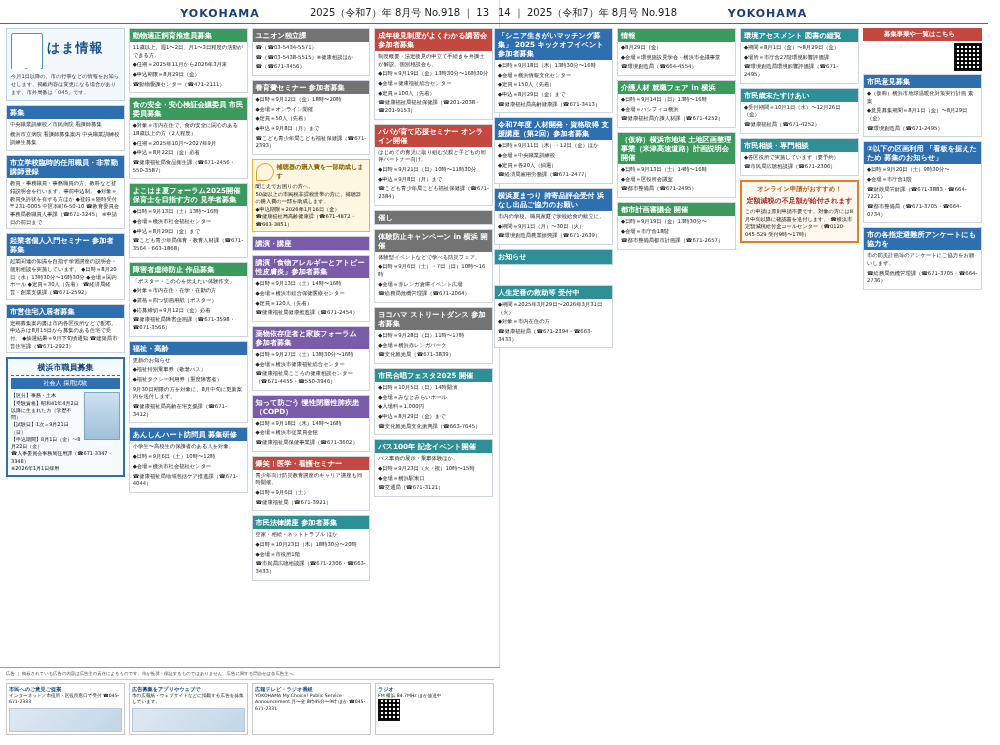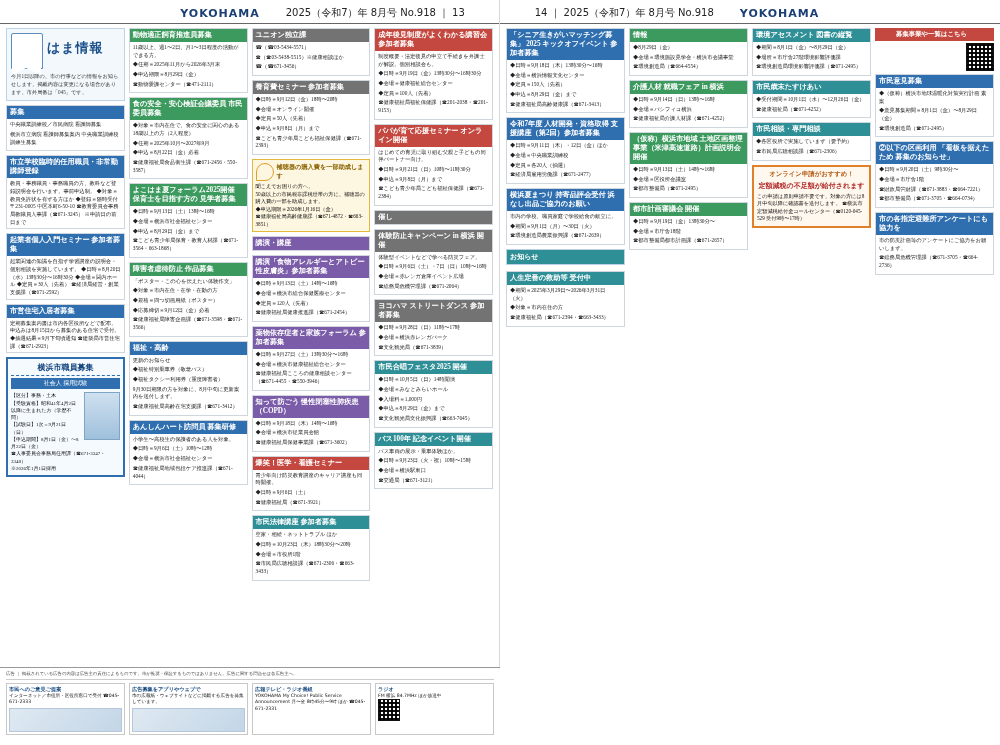--- a/index.html
+++ b/index.html
@@ -1,25 +1,25 @@
 <!DOCTYPE html>
 <html><head>
 <meta charset="utf-8">
 <style>
   html,body{margin:0;padding:0;background:#fff;}
   body{width:1000px;height:745px;overflow:hidden;font-family:"DejaVu Sans","Liberation Sans",sans-serif;color:#111;}
   .page{position:relative;width:1000px;height:745px;background:#fff;}
   .half{position:absolute;top:0;height:745px;width:500px;box-sizing:border-box;}
   .left{left:0;border-right:1px solid #d8d8d8;}
-  .right{left:500px;}
-  .pgheader{display:flex;align-items:center;justify-content:center;padding:6px 10px 3px 10px;border-bottom:1px solid #666;font-size:7px;color:#222;gap:26px;}
+  .right{left:488px;}
+  .pgheader{display:flex;align-items:center;justify-content:space-between;padding:6px 10px 3px 10px;border-bottom:1px solid #666;font-size:7px;color:#222;gap:26px;}
   .pgheader .brand{font-weight:bold;font-size:11px;letter-spacing:1px;color:#1a3f74;}
   .pgheader .pg{font-size:10px;}
   .cols{display:flex;gap:4px;padding:4px 6px;box-sizing:border-box;}
-  .col{width:139px;font-family:Liberation Serif, serif;}
+  .col{width:139px;}
   .sec{margin-bottom:4px;border:1px solid #cfd6dd;background:#fff;}
   .sec-h{font-size:7.2px;font-weight:bold;color:#fff;padding:2px 3px;line-height:1.25;}
   .sec-b{font-size:5.3px;line-height:1.45;padding:2px 3px;color:#222;}
   .sec-b p{margin:0 0 2px 0;}
   .h-blue{background:#2f6fb0;}
   .h-green{background:#3d9a5f;}
   .h-orange{background:#737373;}
   .h-red{background:#c4483f;}
   .h-purple{background:#7a5ca8;}
   .h-teal{background:#2f8f96;}
@@ -45,21 +45,21 @@
   .onlinebox{border:2px solid #e0802a;background:#fff8ef;padding:3px;margin-bottom:4px;}
   .onlinebox .ot{color:#b4601a;font-weight:bold;font-size:6.4px;text-align:center;}
   .onlinebox .ob{font-size:5.2px;line-height:1.45;margin-top:2px;}
   
   .adstrip{position:absolute;left:0;bottom:0;width:500px;height:78px;border-top:1px solid #999;background:#fff;box-sizing:border-box;padding:3px 6px;}
   .adstrip .ad-note{font-size:4.4px;color:#444;line-height:1.4;border-bottom:1px solid #ccc;padding-bottom:2px;margin-bottom:3px;}
   .ads{display:flex;gap:4px;}
   .ad{flex:1;border:1px solid #c8c8c8;padding:2px;font-size:4.6px;line-height:1.35;}
   .ad .at{font-weight:bold;font-size:5.2px;color:#14467e;}
   .ad-img{height:22px;background:linear-gradient(135deg,#dfe9f2,#c3d6e7);border:1px solid #b5c7d8;margin-top:2px;}
-  .okbox{border:1px solid #bcd2e6;background:#f6fafd;margin-bottom:6px;}
+  .okbox{border:1px solid #bcd2e6;background:#f6fafd;margin-bottom:20px;}
   .okbox .oh{background:#2f8f96;color:#fff;font-size:7px;font-weight:bold;padding:2px 3px;}
 </style>
 </head>
 <body>
 
 <div class="page">
 
   <div class="half left">
     <div class="pgheader">
       <span style="width:120px"></span>

